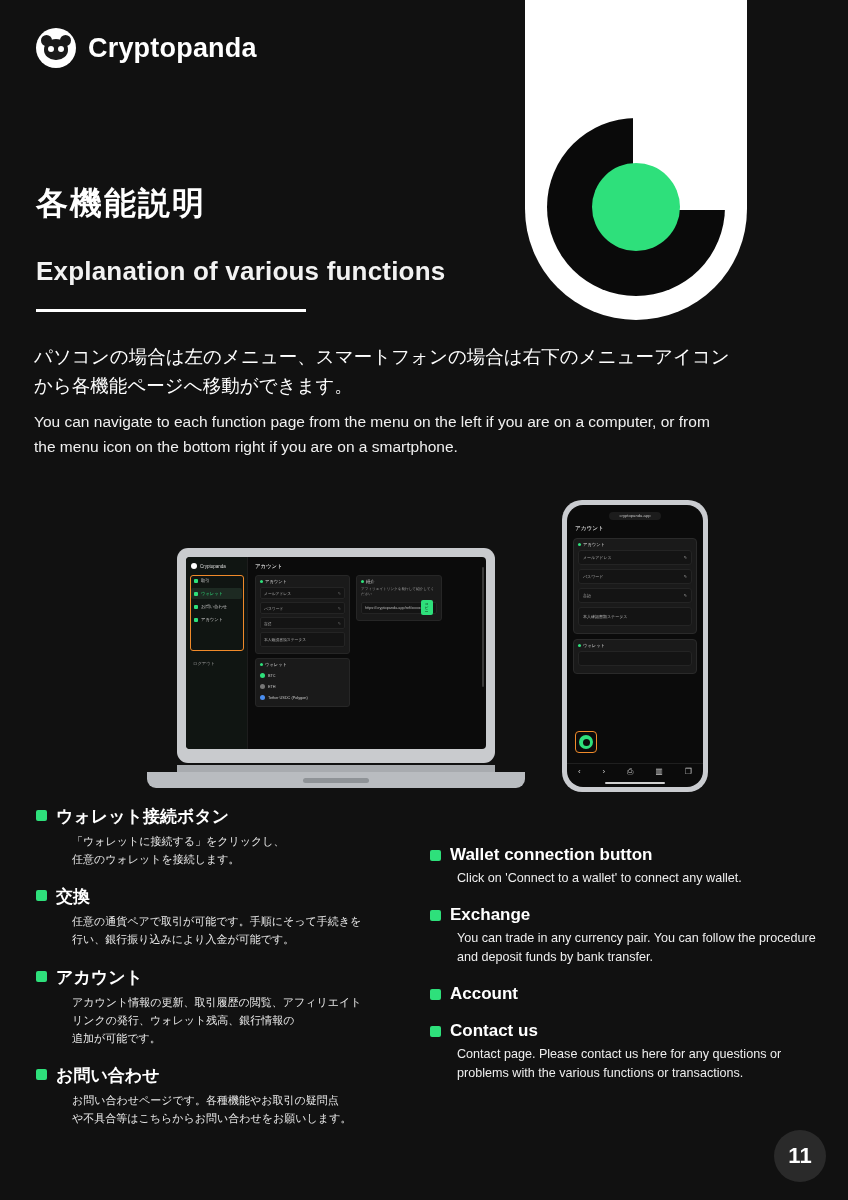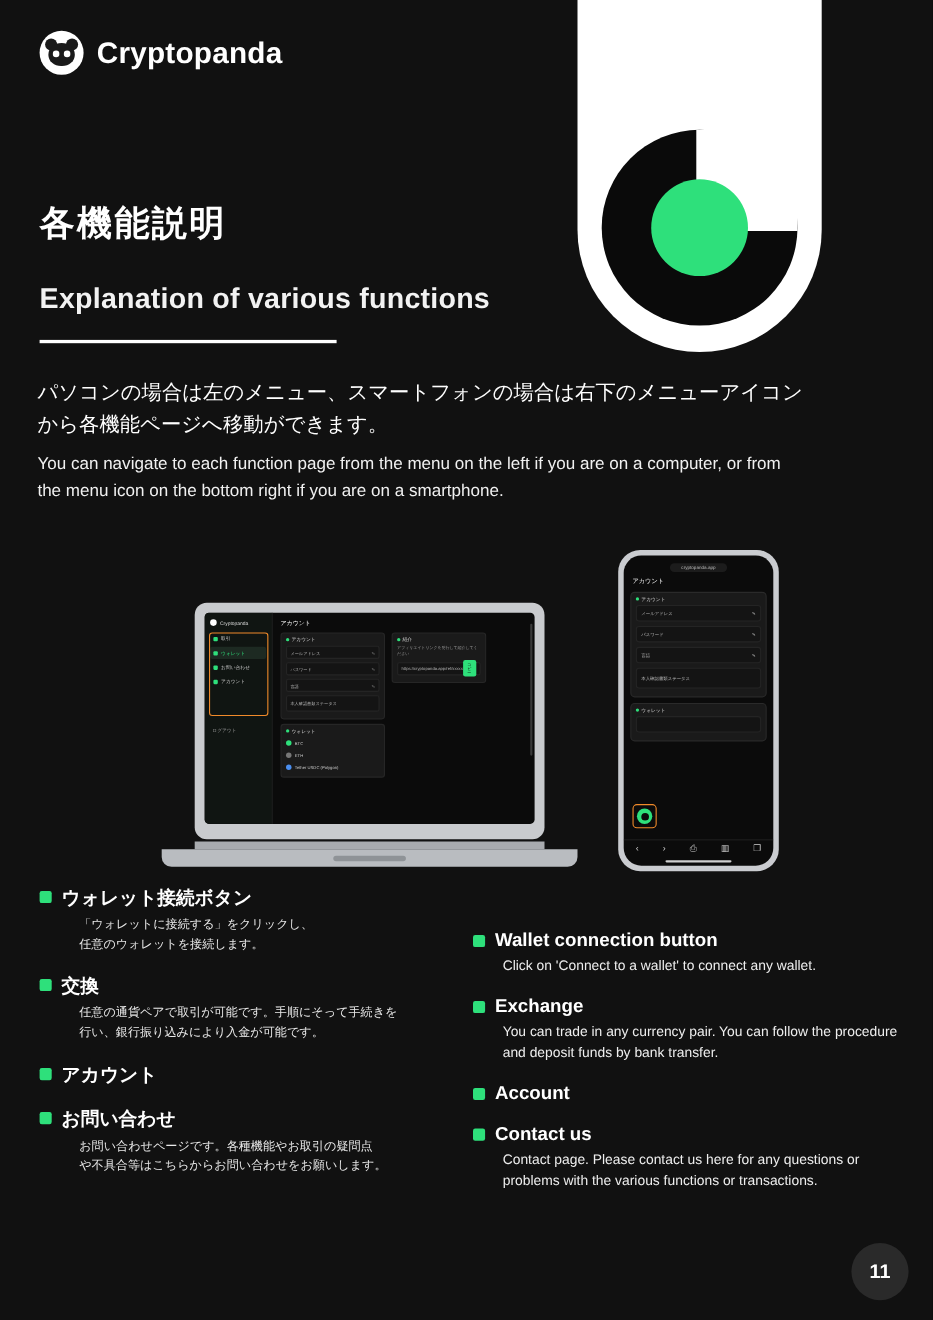--- a/index.html
+++ b/index.html
@@ -351,21 +351,21 @@
 
   
   .page-num {
     position: absolute;
     right: 22px; bottom: 18px;
     width: 52px; height: 52px;
     border-radius: 50%;
     background: #2a2a2a;
     color: #ffffff;
     display: flex; align-items: center; justify-content: center;
-    font-size: 18px; font-weight: 700;
+    font-size: 22px; font-weight: 700;
   }
 </style>
 </head>
 <body>
 
 <div class="page">
 
   <div class="hero-panel"></div>
   <div class="hero-mark">
     <div class="ring"></div>
@@ -567,20 +567,23 @@
         </div>
         <div class="feat-body-jp" style="white-space:pre-line">任意の通貨ペアで取引が可能です。手順にそって手続きを
 行い、銀行振り込みにより入金が可能です。</div>
       </div>
 
       <div class="feat">
         <div class="feat-head">
           <span class="bullet"></span>
           <span class="feat-title-jp">アカウント</span>
         </div>
+        <div class="feat-body-jp" style="white-space:pre-line">アカウント情報の更新、取引履歴の閲覧、アフィリエイト
+リンクの発行、ウォレット残高、銀行情報の
+追加が可能です。</div>
       </div>
 
       <div class="feat">
         <div class="feat-head">
           <span class="bullet"></span>
           <span class="feat-title-jp">お問い合わせ</span>
         </div>
         <div class="feat-body-jp" style="white-space:pre-line">お問い合わせページです。各種機能やお取引の疑問点
 や不具合等はこちらからお問い合わせをお願いします。</div>
       </div>

